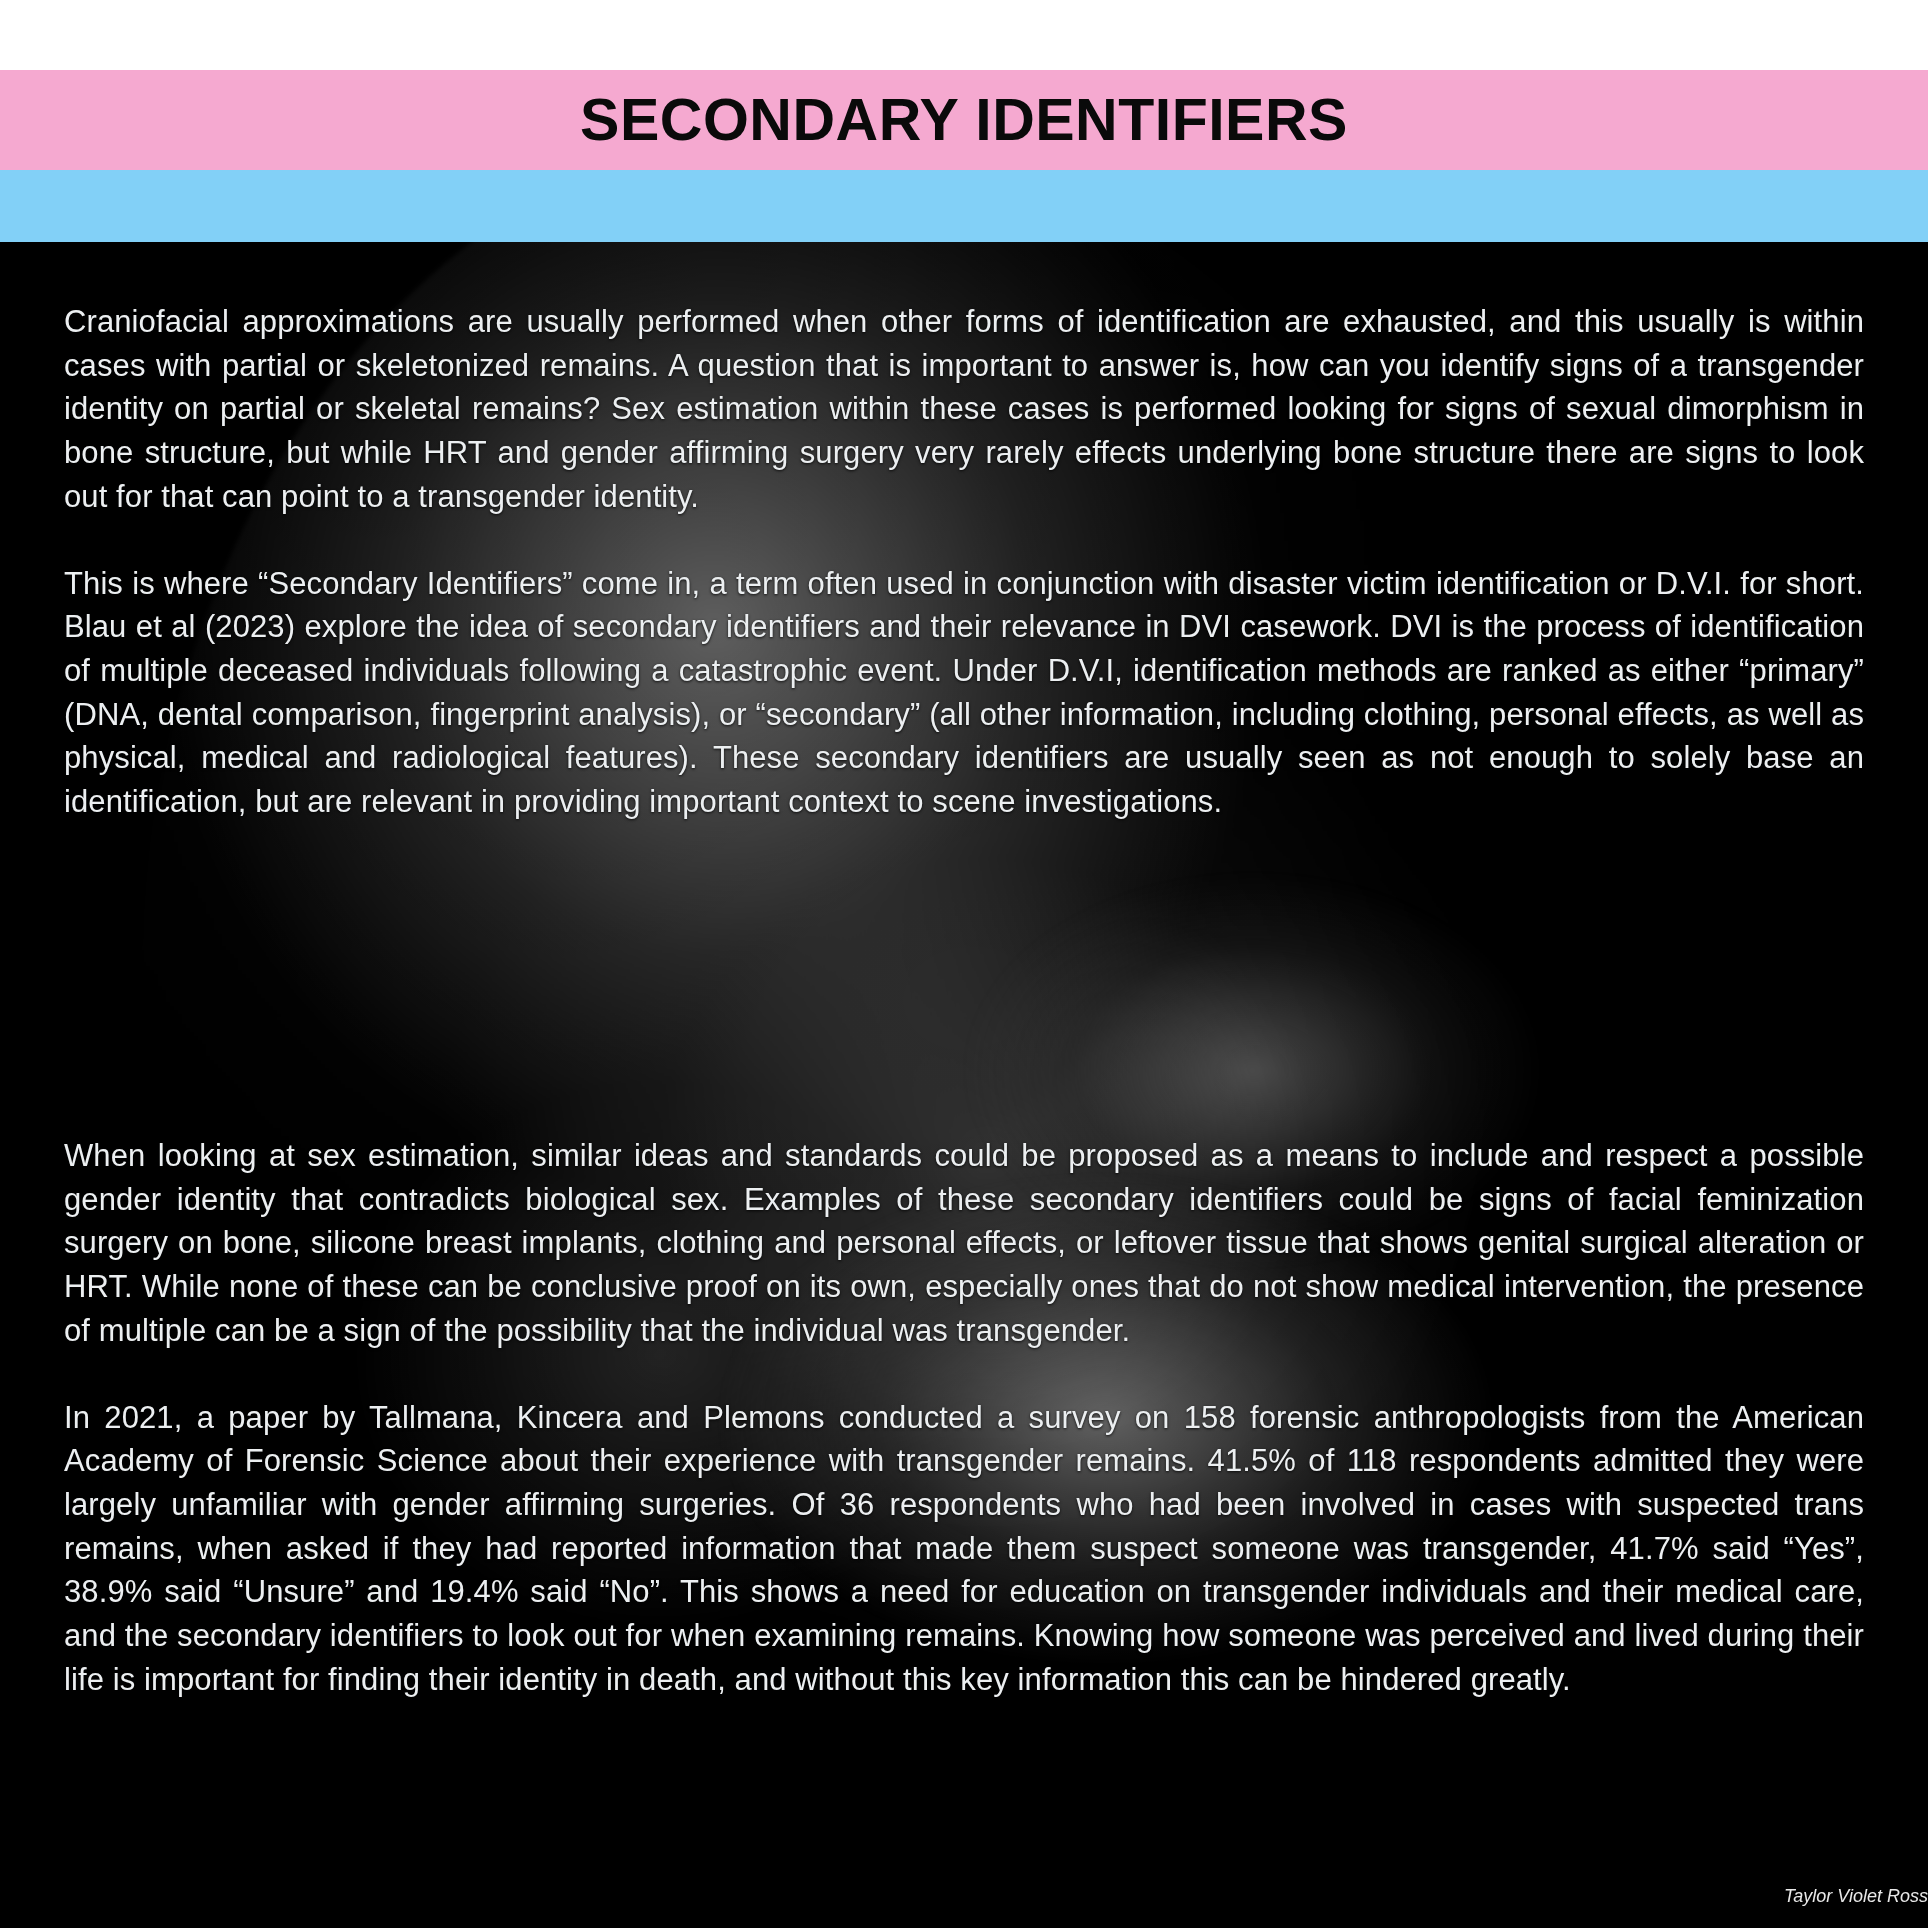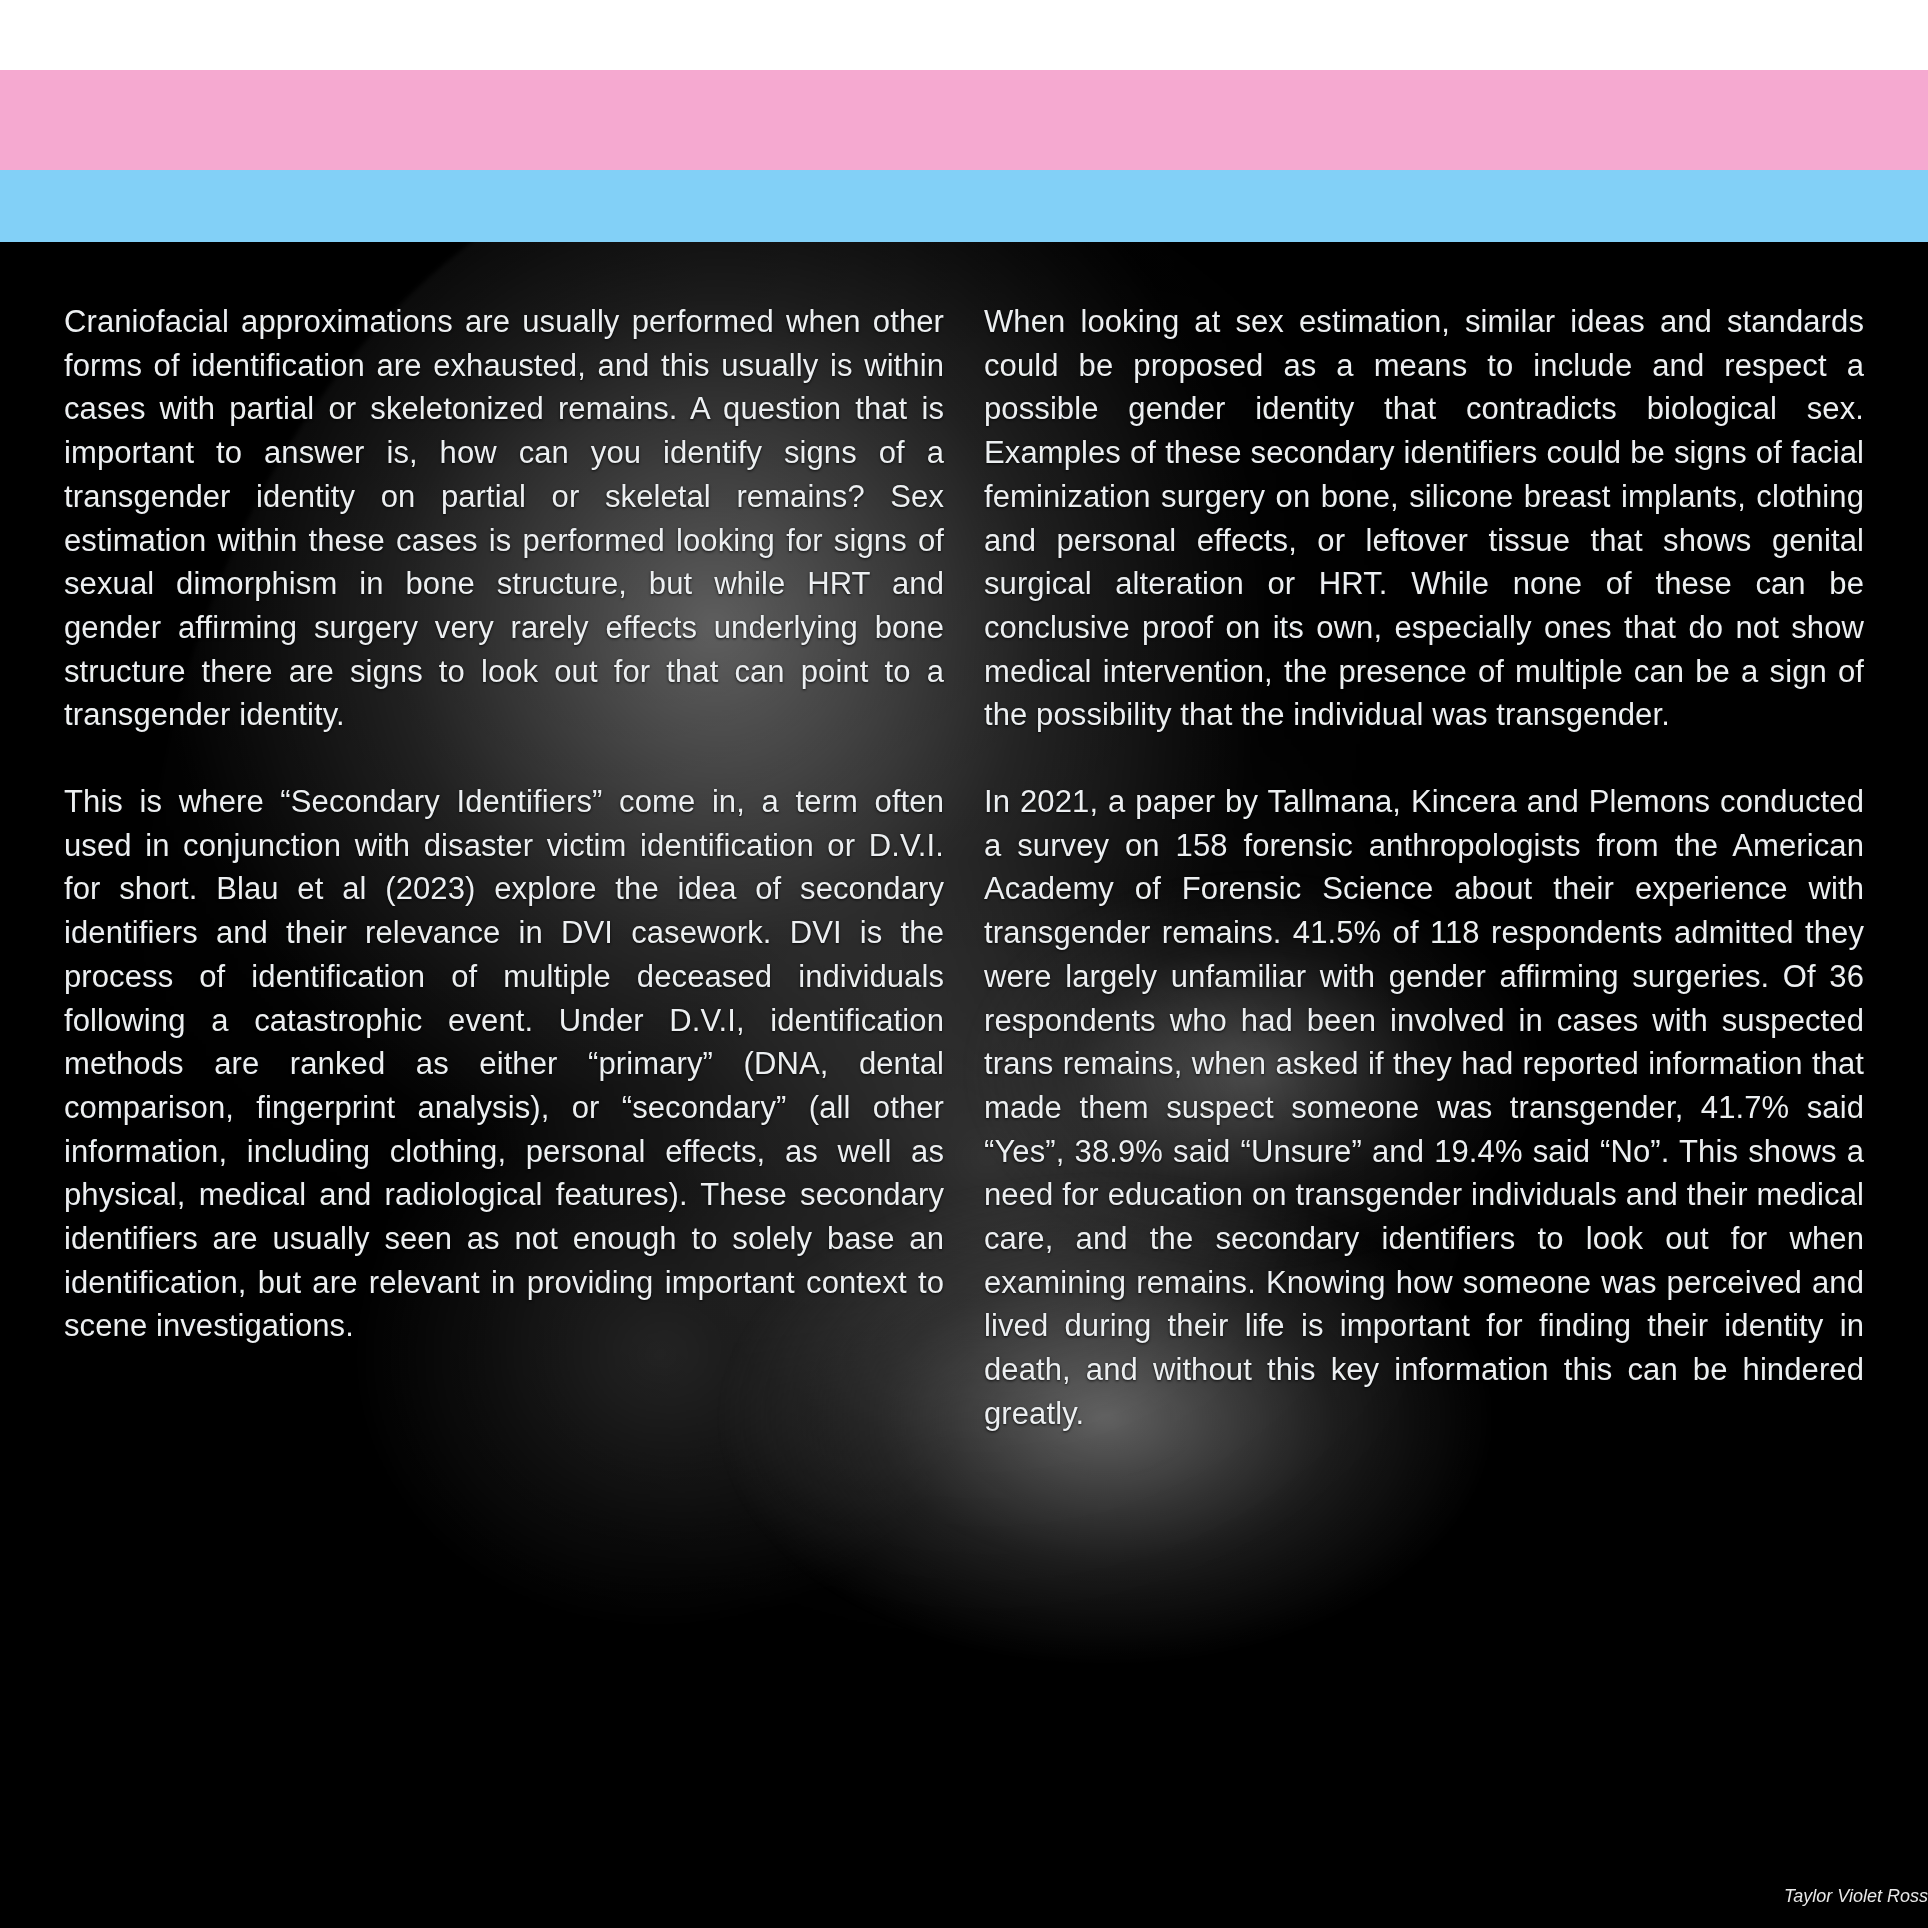--- a/index.html
+++ b/index.html
@@ -126,20 +126,21 @@
   .columns {
     position: absolute;
     left: 0;
     top: 242px;
     width: 1928px;
     height: 1686px;
     display: flex;
     gap: 40px;
     padding: 58px 64px 0 64px;
     box-sizing: border-box;
+    flex-direction: column;
   }
   .col {
     flex: 1 1 0;
     min-width: 0;
   }
   .col p {
     margin: 0 0 43px 0;
     color: #eceff1;
     font-size: 31px;
     line-height: 1.41;
@@ -167,20 +168,21 @@
   }
 </style>
 </head>
 <body>
 
 <div class="poster">
 
   <div class="band band-white"></div>
   <div class="band band-pink"></div>
   <div class="band band-blue"></div>
+  <div class="title">SECONDARY IDENTIFIERS</div>
 
   <div class="bg-art">
     <div class="skull"></div>
     <div class="skull-cheek"></div>
     <div class="skull-jaw"></div>
     <div class="vignette"></div>
     <div class="dark-left"></div>
     <div class="dark-bottom"></div>
   </div>
 

